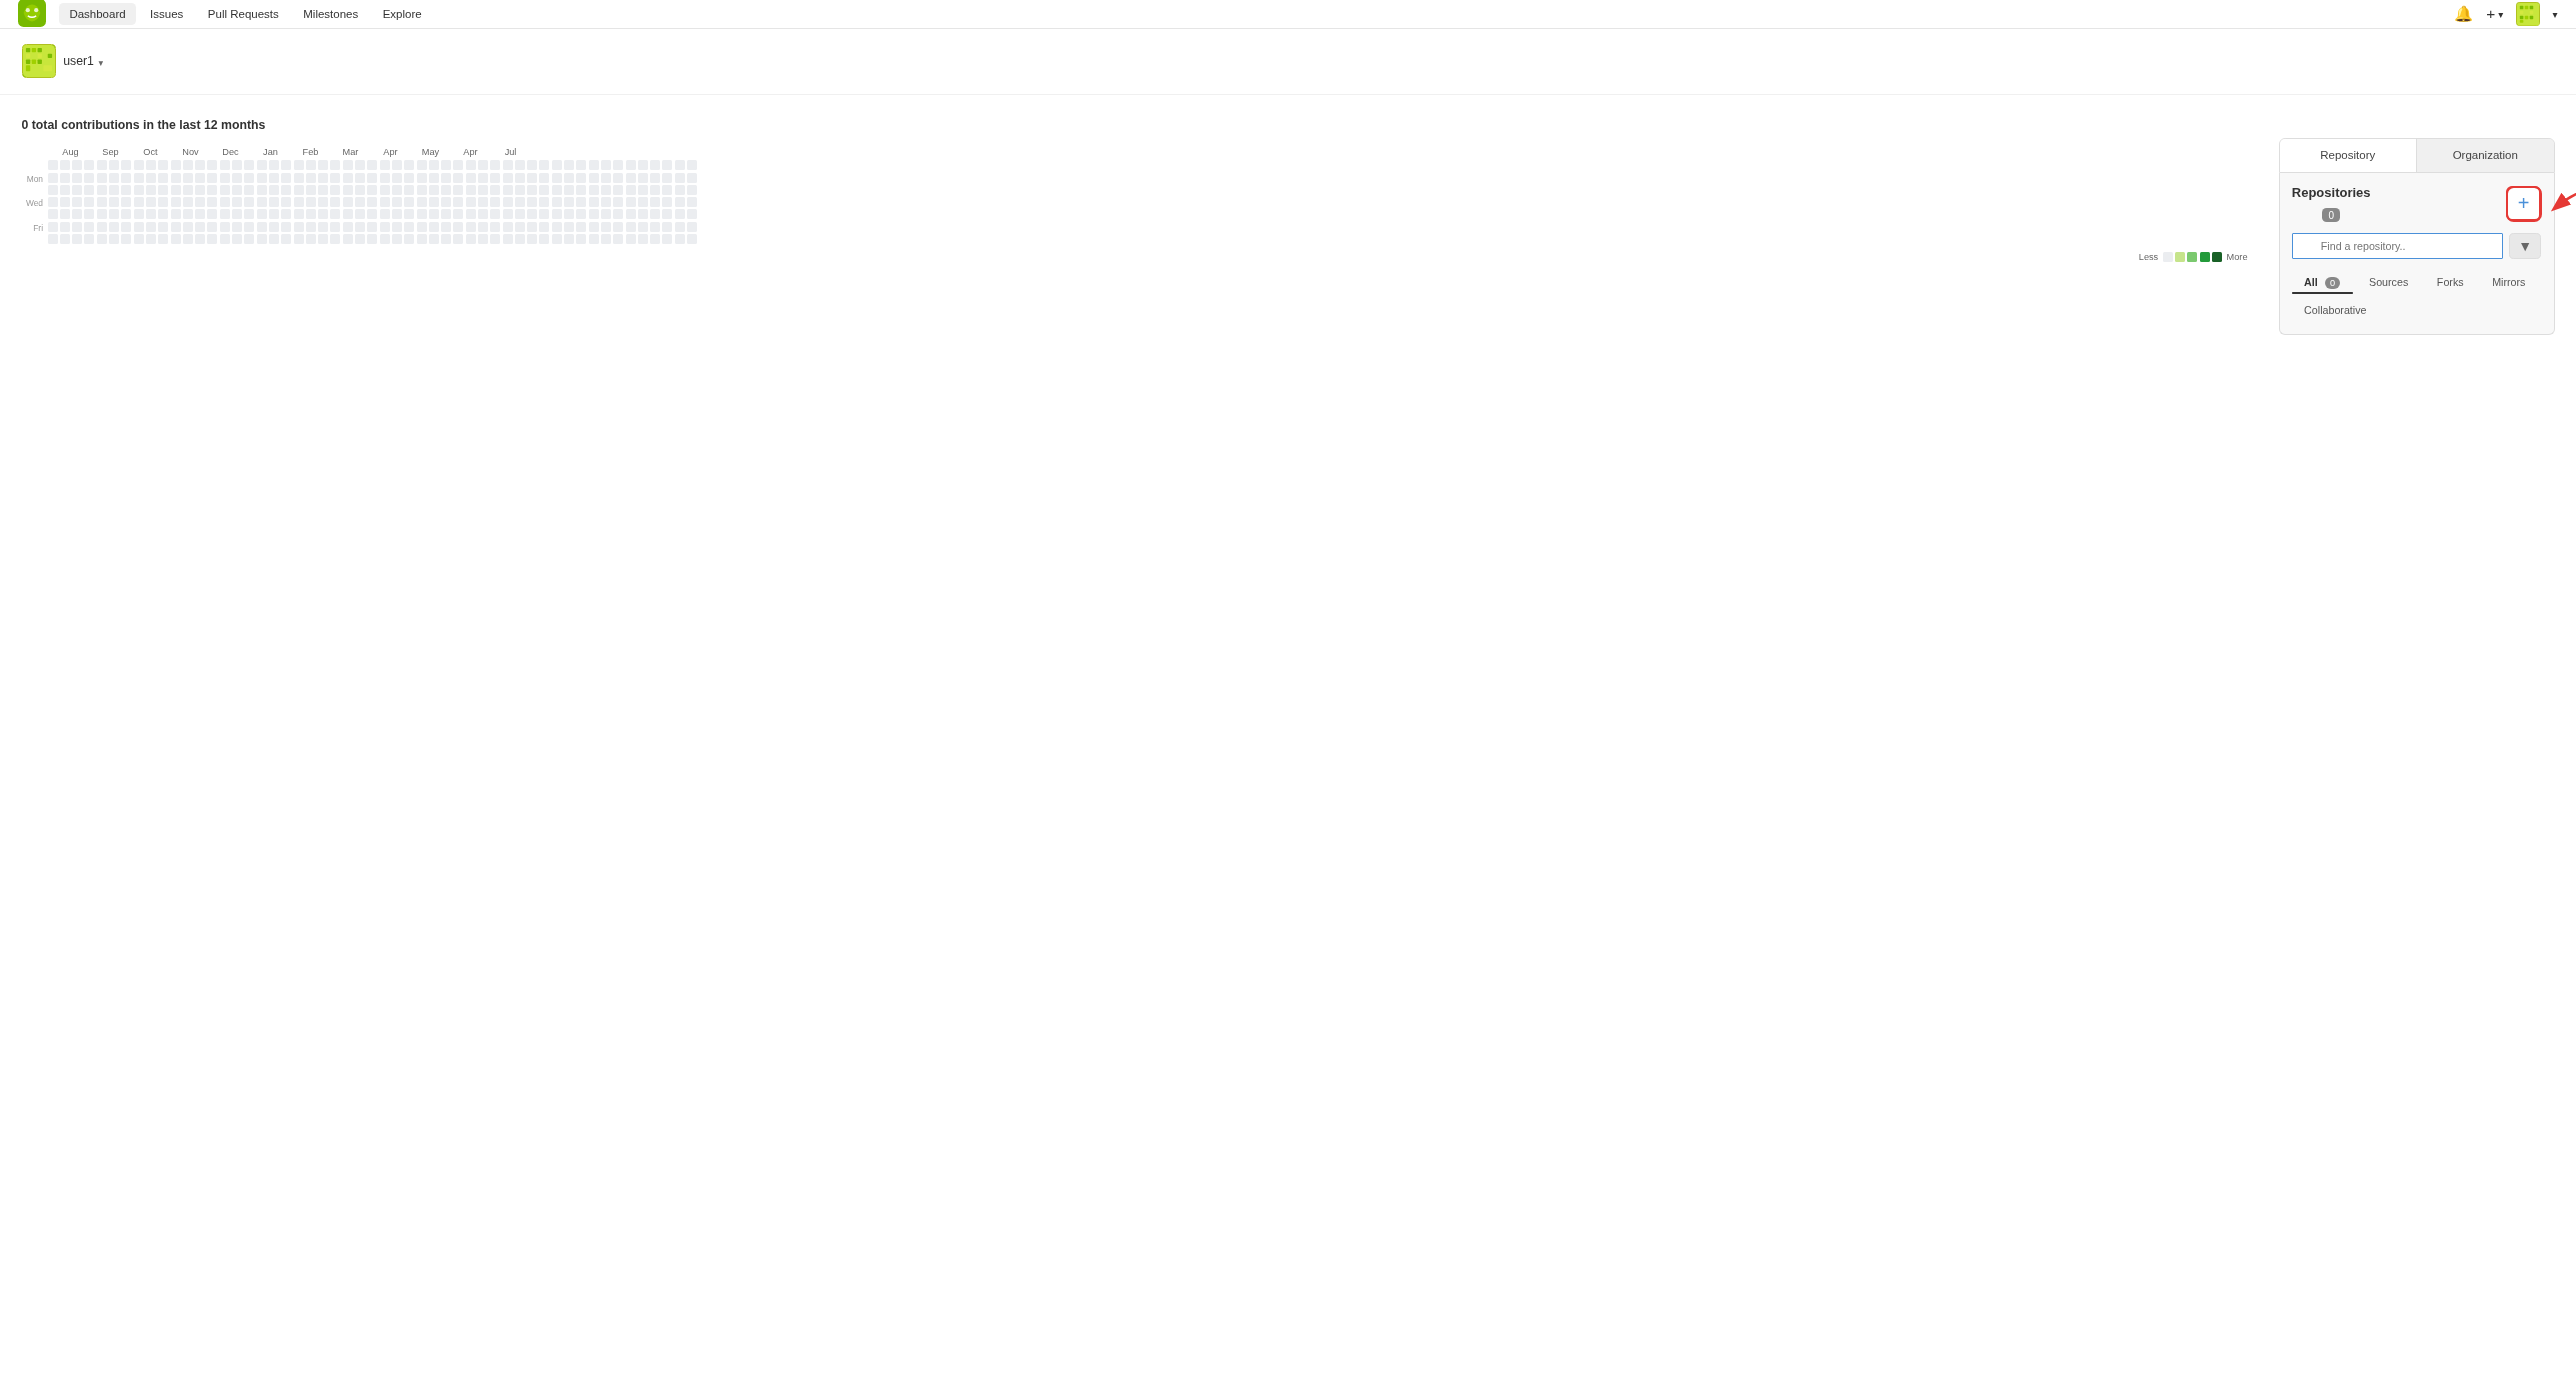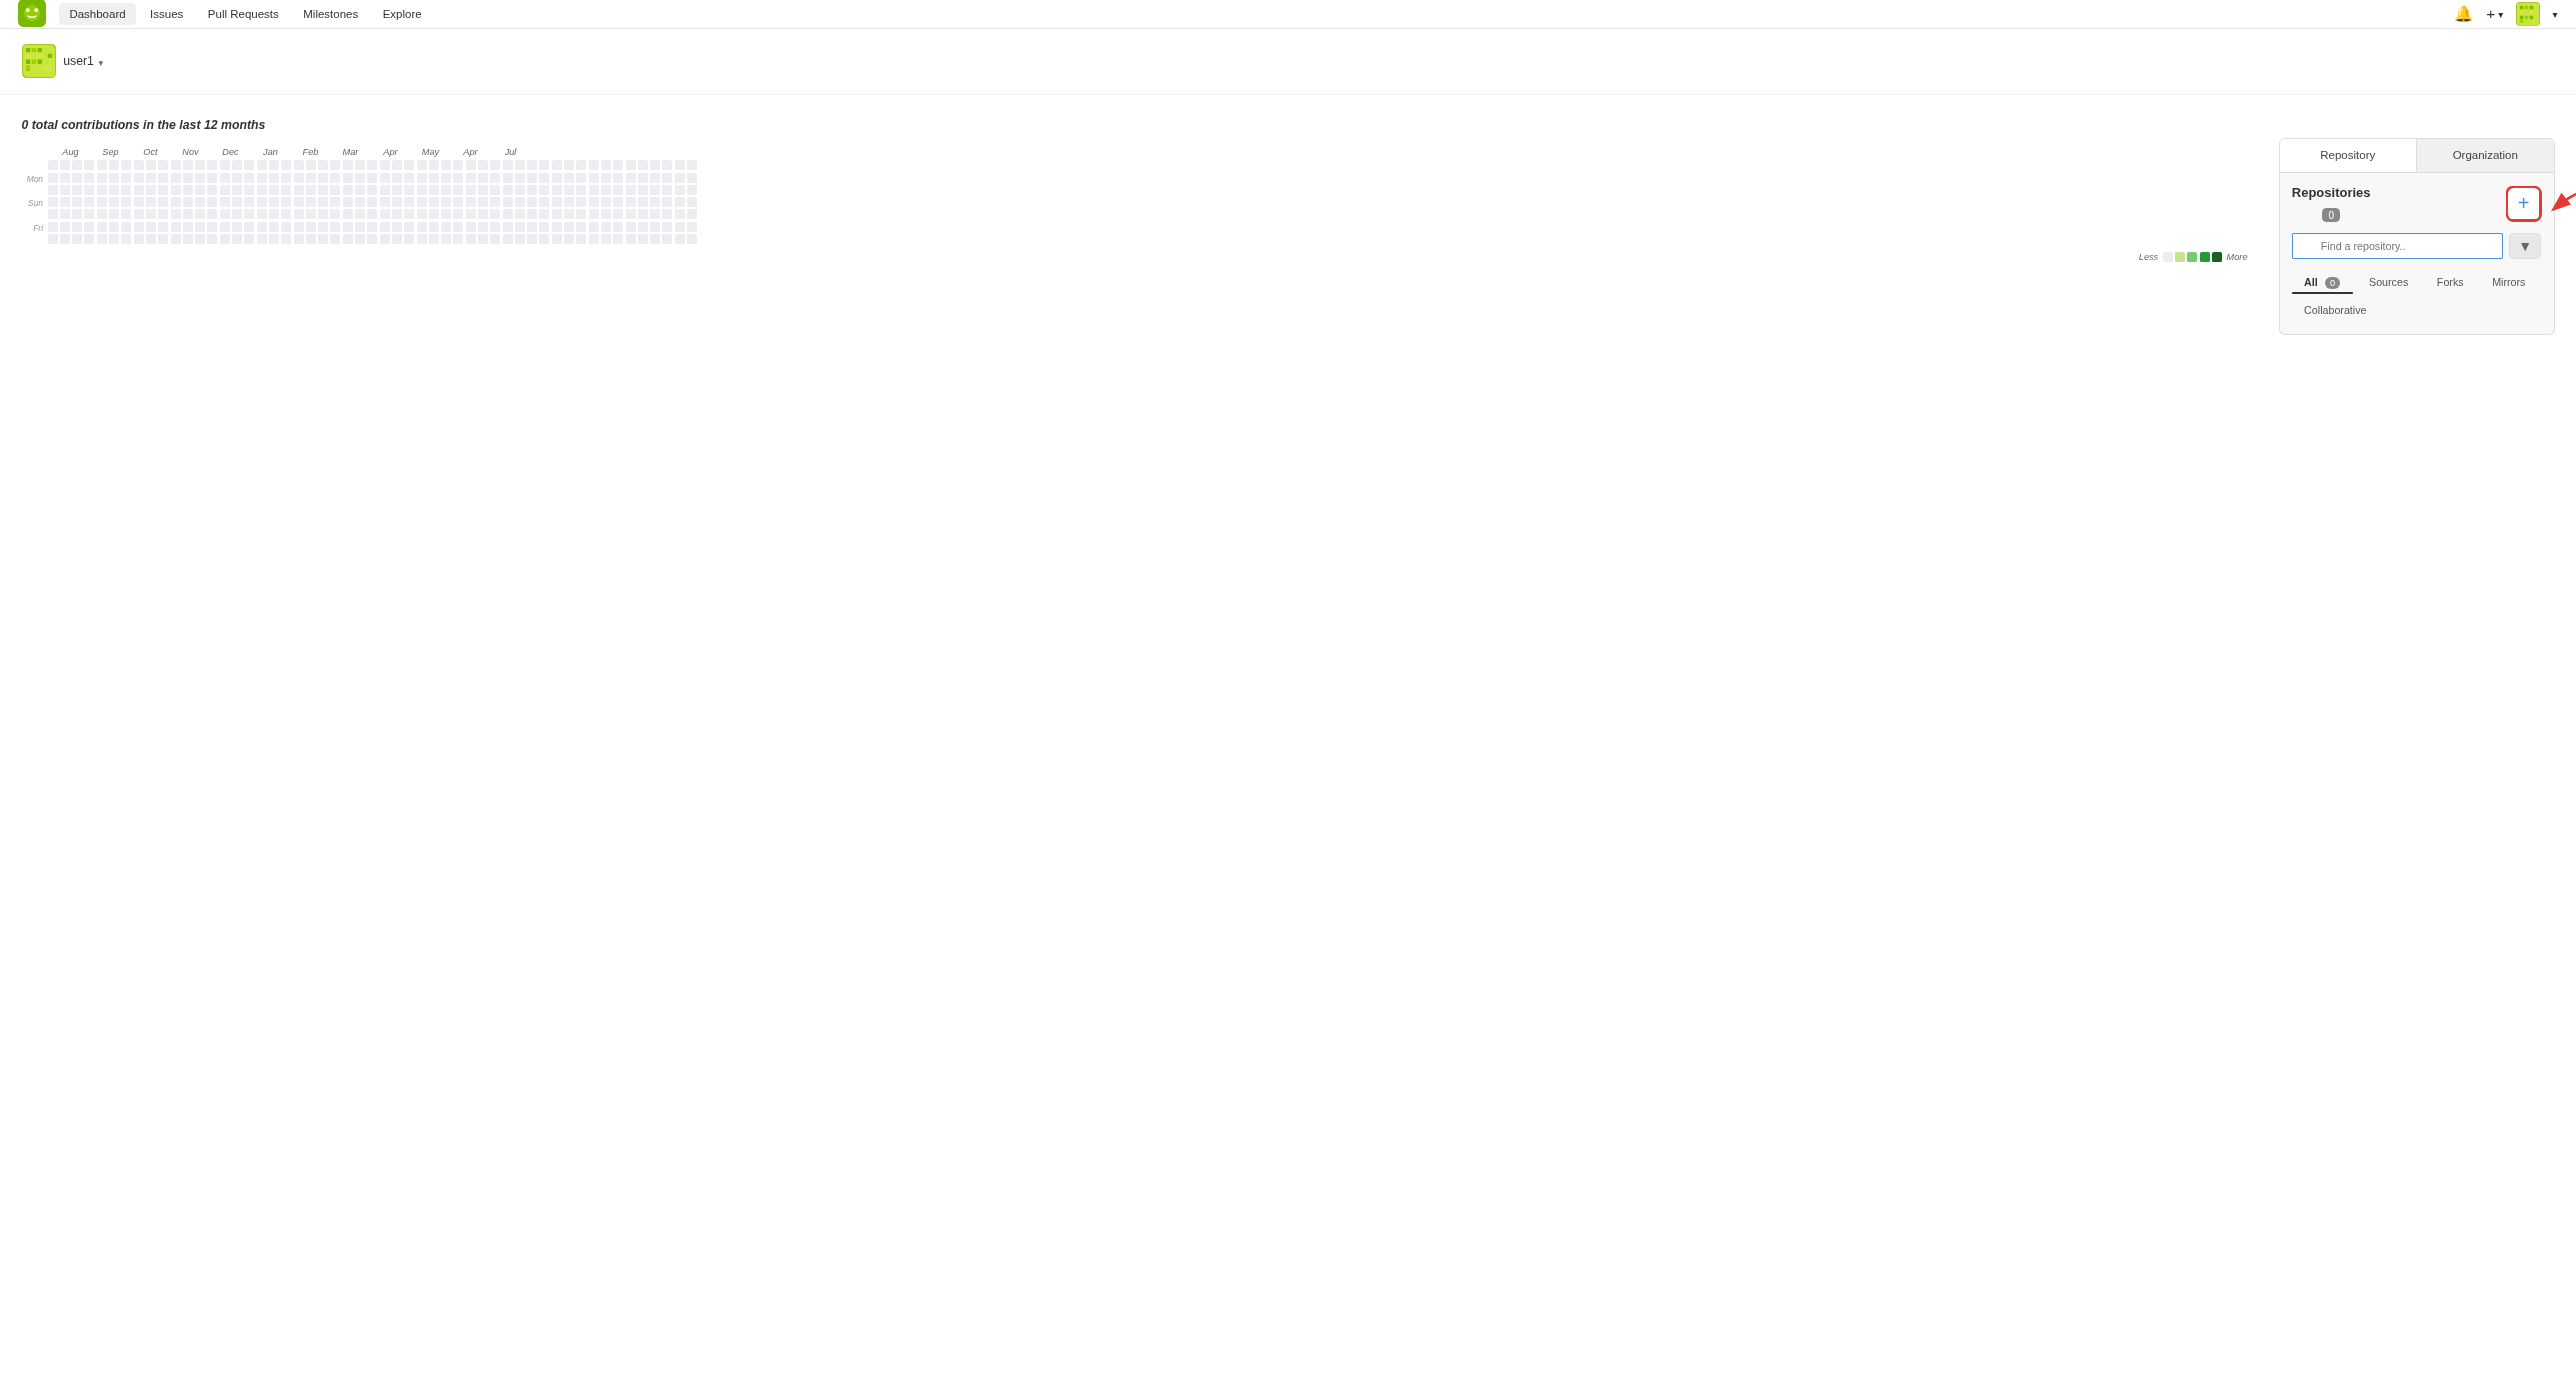--- a/index.html
+++ b/index.html
@@ -37,21 +37,21 @@
     .user-name-row { display: flex; align-items: flex-end; gap: 4.6px; cursor: pointer; }
     .user-name { font-size: 12.3px; font-weight: 500; }
     .chevron-down { font-size: 9.2px; color: #666; }
 
     
     .main-content {
       display: flex; padding: 23px 21.5px; gap: 31px;
     }
 
     
-    .contributions-section { flex: 1; font-style: italic; }
+    .contributions-section { flex: 1; }
     .contributions-title {
       font-size: 12.3px; font-weight: 700; margin-bottom: 15.4px;
     }
     .calendar-container { position: relative; }
     .calendar-months {
       display: flex; gap: 0; margin-left: 29px; margin-bottom: 3.1px;
     }
     .month-label { font-size: 9.2px; color: #666; width: 40px; text-align: center; }
     .day-labels { display: flex; flex-direction: column; gap: 1.5px; margin-right: 4.6px; padding-top: 1.5px; }
     .day-label { font-size: 8.4px; color: #999; height: 10.7px; width: 21.5px; text-align: right; line-height: 10.7px; }
@@ -241,21 +241,21 @@
           <span class="month-label">Apr</span>
           <span class="month-label">Jul</span>
         </div>
 
       <div style="display:flex;">
 
         <div class="day-labels">
           <div class="day-label hidden"></div>
           <div class="day-label">Mon</div>
           <div class="day-label hidden"></div>
-          <div class="day-label">Sun</div>
+          <div class="day-label">Wed</div>
           <div class="day-label hidden"></div>
           <div class="day-label">Fri</div>
           <div class="day-label hidden"></div>
         </div>
 
         <div class="weeks-container" id="contribution-grid">
             <div class="week">
               <div class="day-cell"></div>
               <div class="day-cell"></div>
               <div class="day-cell"></div>

